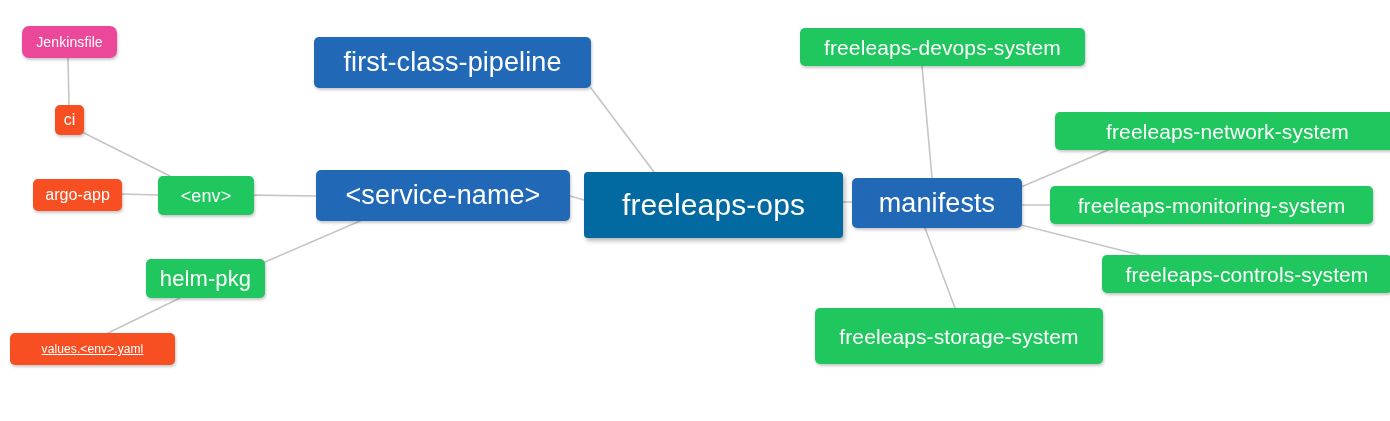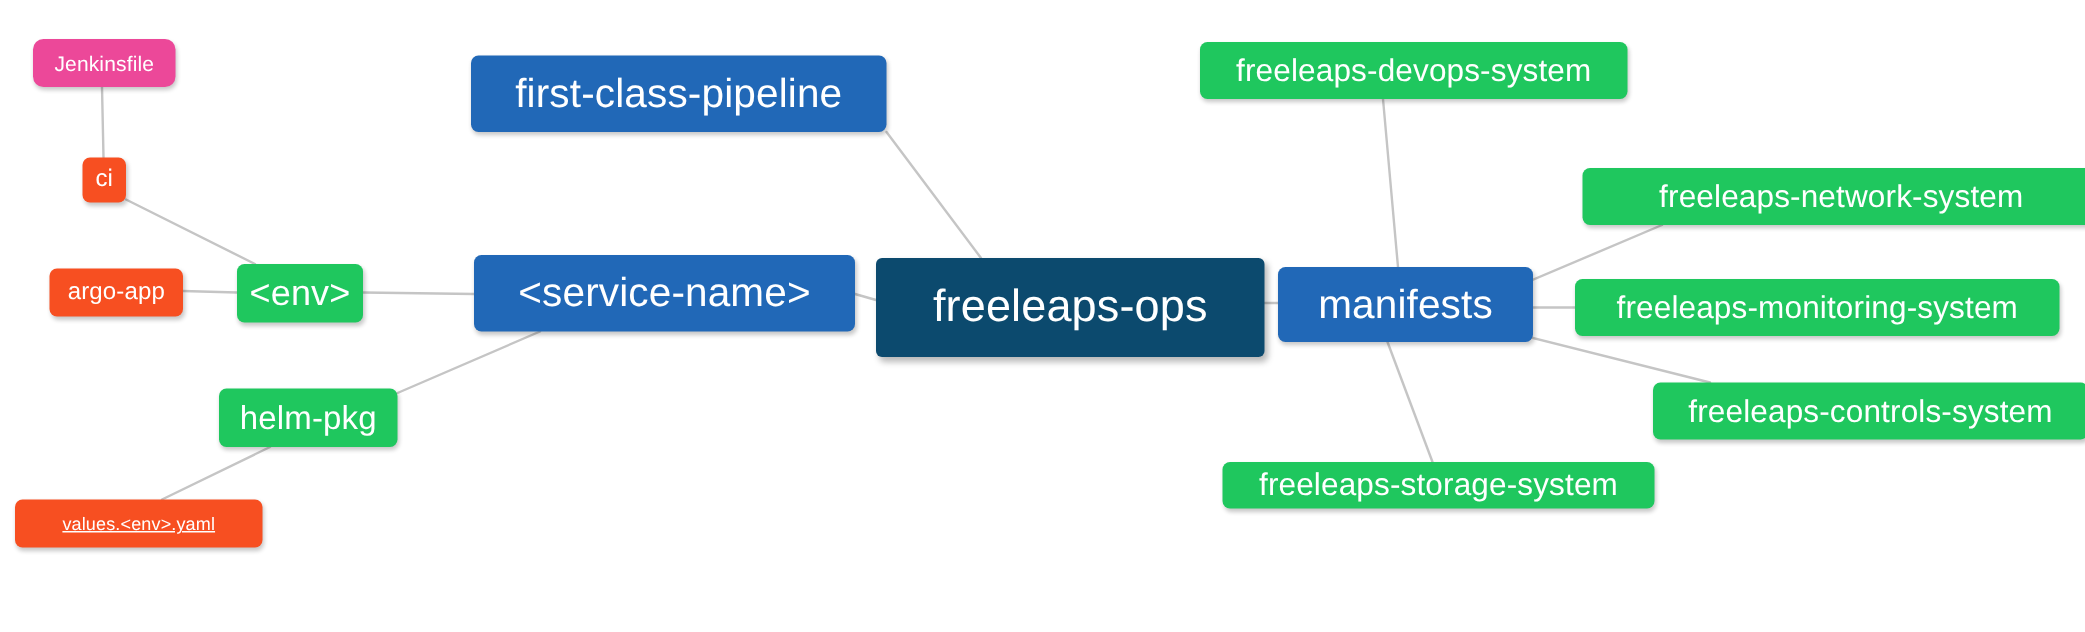--- a/index.html
+++ b/index.html
@@ -36,21 +36,21 @@
     color: #ffffff;
     white-space: nowrap;
     border-radius: 5px;
     box-shadow: 1px 2px 3px rgba(0,0,0,0.22);
     padding: 0 12px;
     letter-spacing: 0.1px;
     line-height: 1;
     z-index: 5;
   }
   .node.root {
-    background: #0c4a6e;
+    background: #0369a1;
     border-radius: 4px;
     box-shadow: 2px 3px 4px rgba(0,0,0,0.28);
   }
   .node.blue   { background: #2168b7; }
   .node.green  { background: #1fc75e; align-items: center; }
   .node.orange { background: #ec4899; border-radius: 7px; }
   .node.red    { background: #f74f21; border-radius: 5px; }
 </style>
 </head>
 <body>
@@ -77,21 +77,21 @@
   <div id="node-layer">
       <div class="node root" style="left: 584px; top: 172px; width: 259px; height: 66px; font-size: 30px;">
         <span>freeleaps-ops</span>
       </div>
       <div class="node blue" style="left: 314px; top: 37px; width: 277px; height: 51px; font-size: 27px;">
         <span>first-class-pipeline</span>
       </div>
       <div class="node blue" style="left: 316px; top: 170px; width: 254px; height: 51px; font-size: 27px;">
         <span>&lt;service-name&gt;</span>
       </div>
-      <div class="node green" style="left: 158px; top: 176px; width: 84px; height: 39px; font-size: 24px;">
+      <div class="node green" style="left: 158px; top: 176px; width: 96px; height: 39px; font-size: 18px;">
         <span>&lt;env&gt;</span>
       </div>
       <div class="node red" style="left: 55px; top: 105px; width: 29px; height: 30px; font-size: 16px;">
         <span>ci</span>
       </div>
       <div class="node orange" style="left: 22px; top: 26px; width: 95px; height: 32px; font-size: 14px;">
         <span>Jenkinsfile</span>
       </div>
       <div class="node red" style="left: 33px; top: 179px; width: 89px; height: 32px; font-size: 16px; justify-content: flex-end;">
         <span>argo-app</span>
@@ -110,18 +110,18 @@
       </div>
       <div class="node green" style="left: 1055px; top: 112px; width: 345px; height: 38px; font-size: 21px;">
         <span>freeleaps-network-system</span>
       </div>
       <div class="node green" style="left: 1050px; top: 186px; width: 323px; height: 38px; font-size: 21px;">
         <span>freeleaps-monitoring-system</span>
       </div>
       <div class="node green" style="left: 1102px; top: 255px; width: 290px; height: 38px; font-size: 21px;">
         <span>freeleaps-controls-system</span>
       </div>
-      <div class="node green" style="left: 815px; top: 308px; width: 288px; height: 31px; font-size: 21px;">
+      <div class="node green" style="left: 815px; top: 308px; width: 288px; height: 56px; font-size: 21px;">
         <span>freeleaps-storage-system</span>
       </div>
     </div>
 
 </div>
 
 </body></html>

